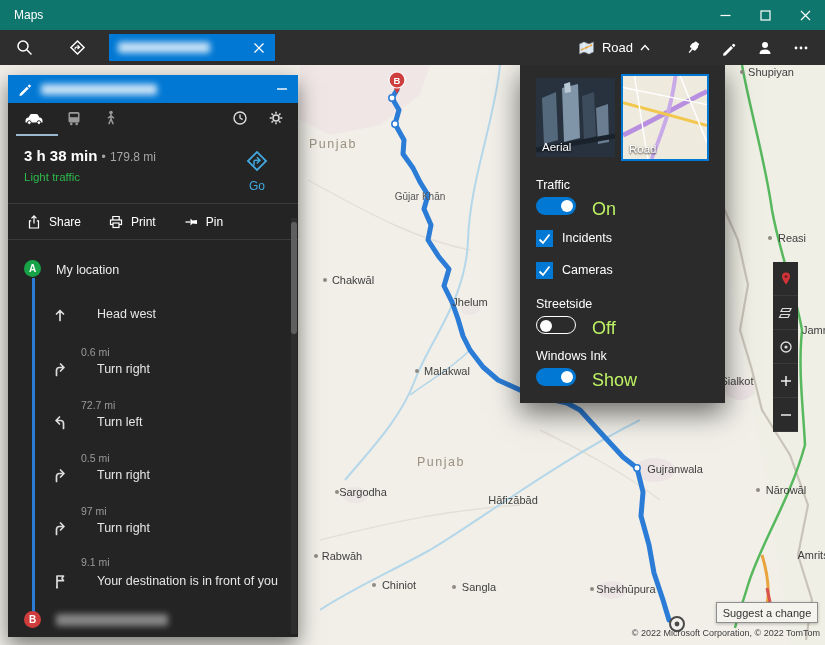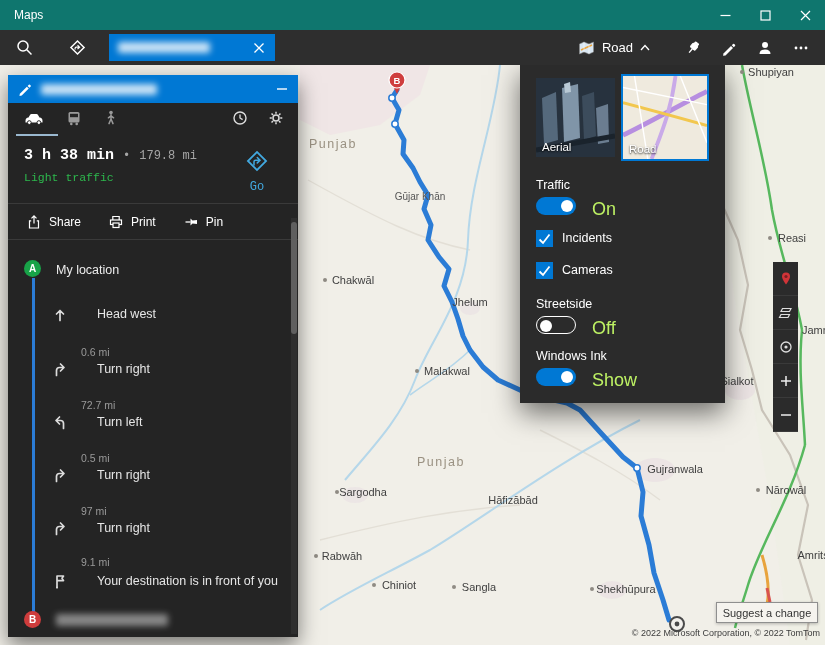--- a/index.html
+++ b/index.html
@@ -46,21 +46,21 @@
   
   .dir-panel { position:absolute; left:8px; top:75px; width:290px; height:562px; background:#242424;
     color:#fff; z-index:40; box-shadow:0 8px 20px rgba(0,0,0,.5); }
   .dir-header { height:28px; background:var(--c-accent,#0078d4); display:flex; align-items:center;
     padding:0 10px; gap:9px; }
   .dir-header .redacted { width:116px; height:11px; }
   .dir-min { margin-left:auto; display:flex; }
   .mode-tabs { height:34px; display:flex; align-items:center; padding:0 14px; gap:20px; position:relative; }
   .tab-underline { position:absolute; left:8px; top:31px; width:42px; height:2px; background:#9ab8cf; }
   .tabs-right { margin-left:auto; display:flex; gap:20px; }
-  .summary { height:66px; display:flex; padding:10px 10px 0 16px;font-family:Liberation Mono, monospace; }
+  .summary { height:66px; display:flex; padding:10px 10px 0 16px; }
   .sum-left { flex:1; }
   .sum-time { font-size:15px; font-weight:bold; color:#fff; }
   .sum-dot, .sum-dist { font-size:12px; font-weight:normal; color:#a6a6a6; }
   .sum-traffic { margin-top:7px; font-size:11.5px; color:var(--c-traffic_green,#2db84d); }
   .go-block { width:62px; text-align:center; padding-top:1px; }
   .go-label { margin-top:1px; font-size:12px; color:var(--c-go_blue,#42a9e0); }
   .sep { height:1px; background:#3a3a3a; }
   .actions { height:35px; display:flex; align-items:center; padding-left:18px; gap:27px; font-size:12px; }
   .action { display:flex; align-items:center; gap:7px; }
 

